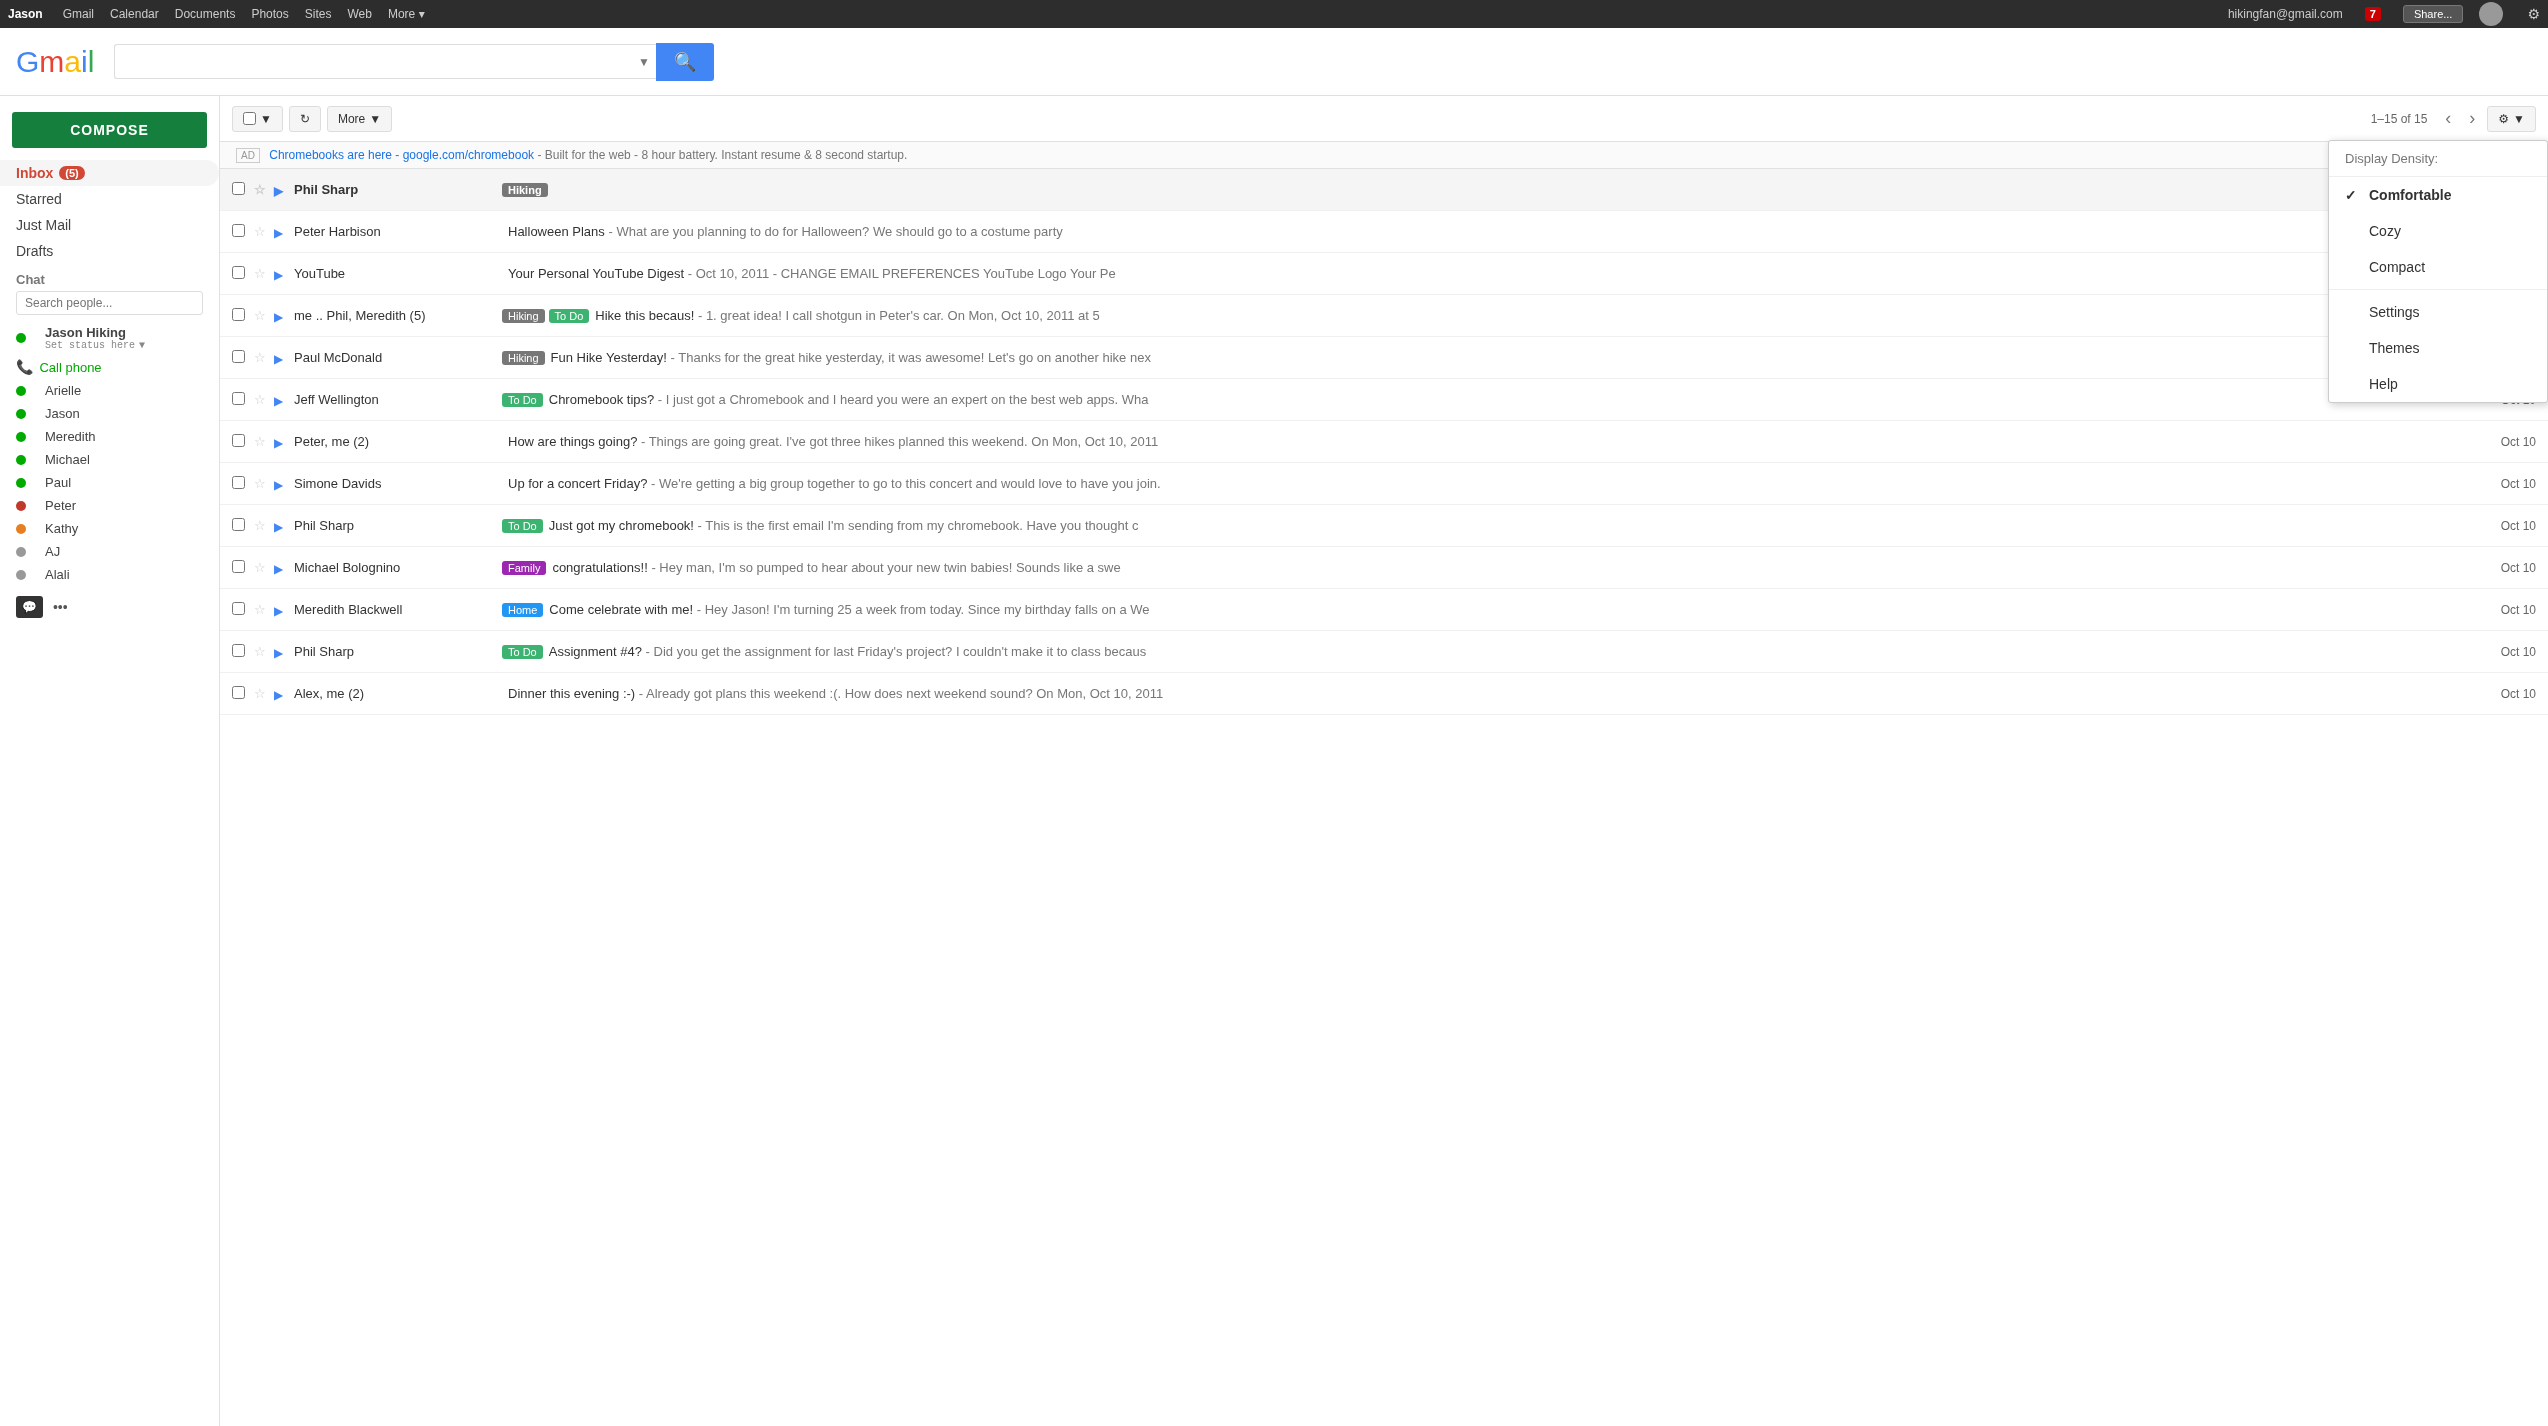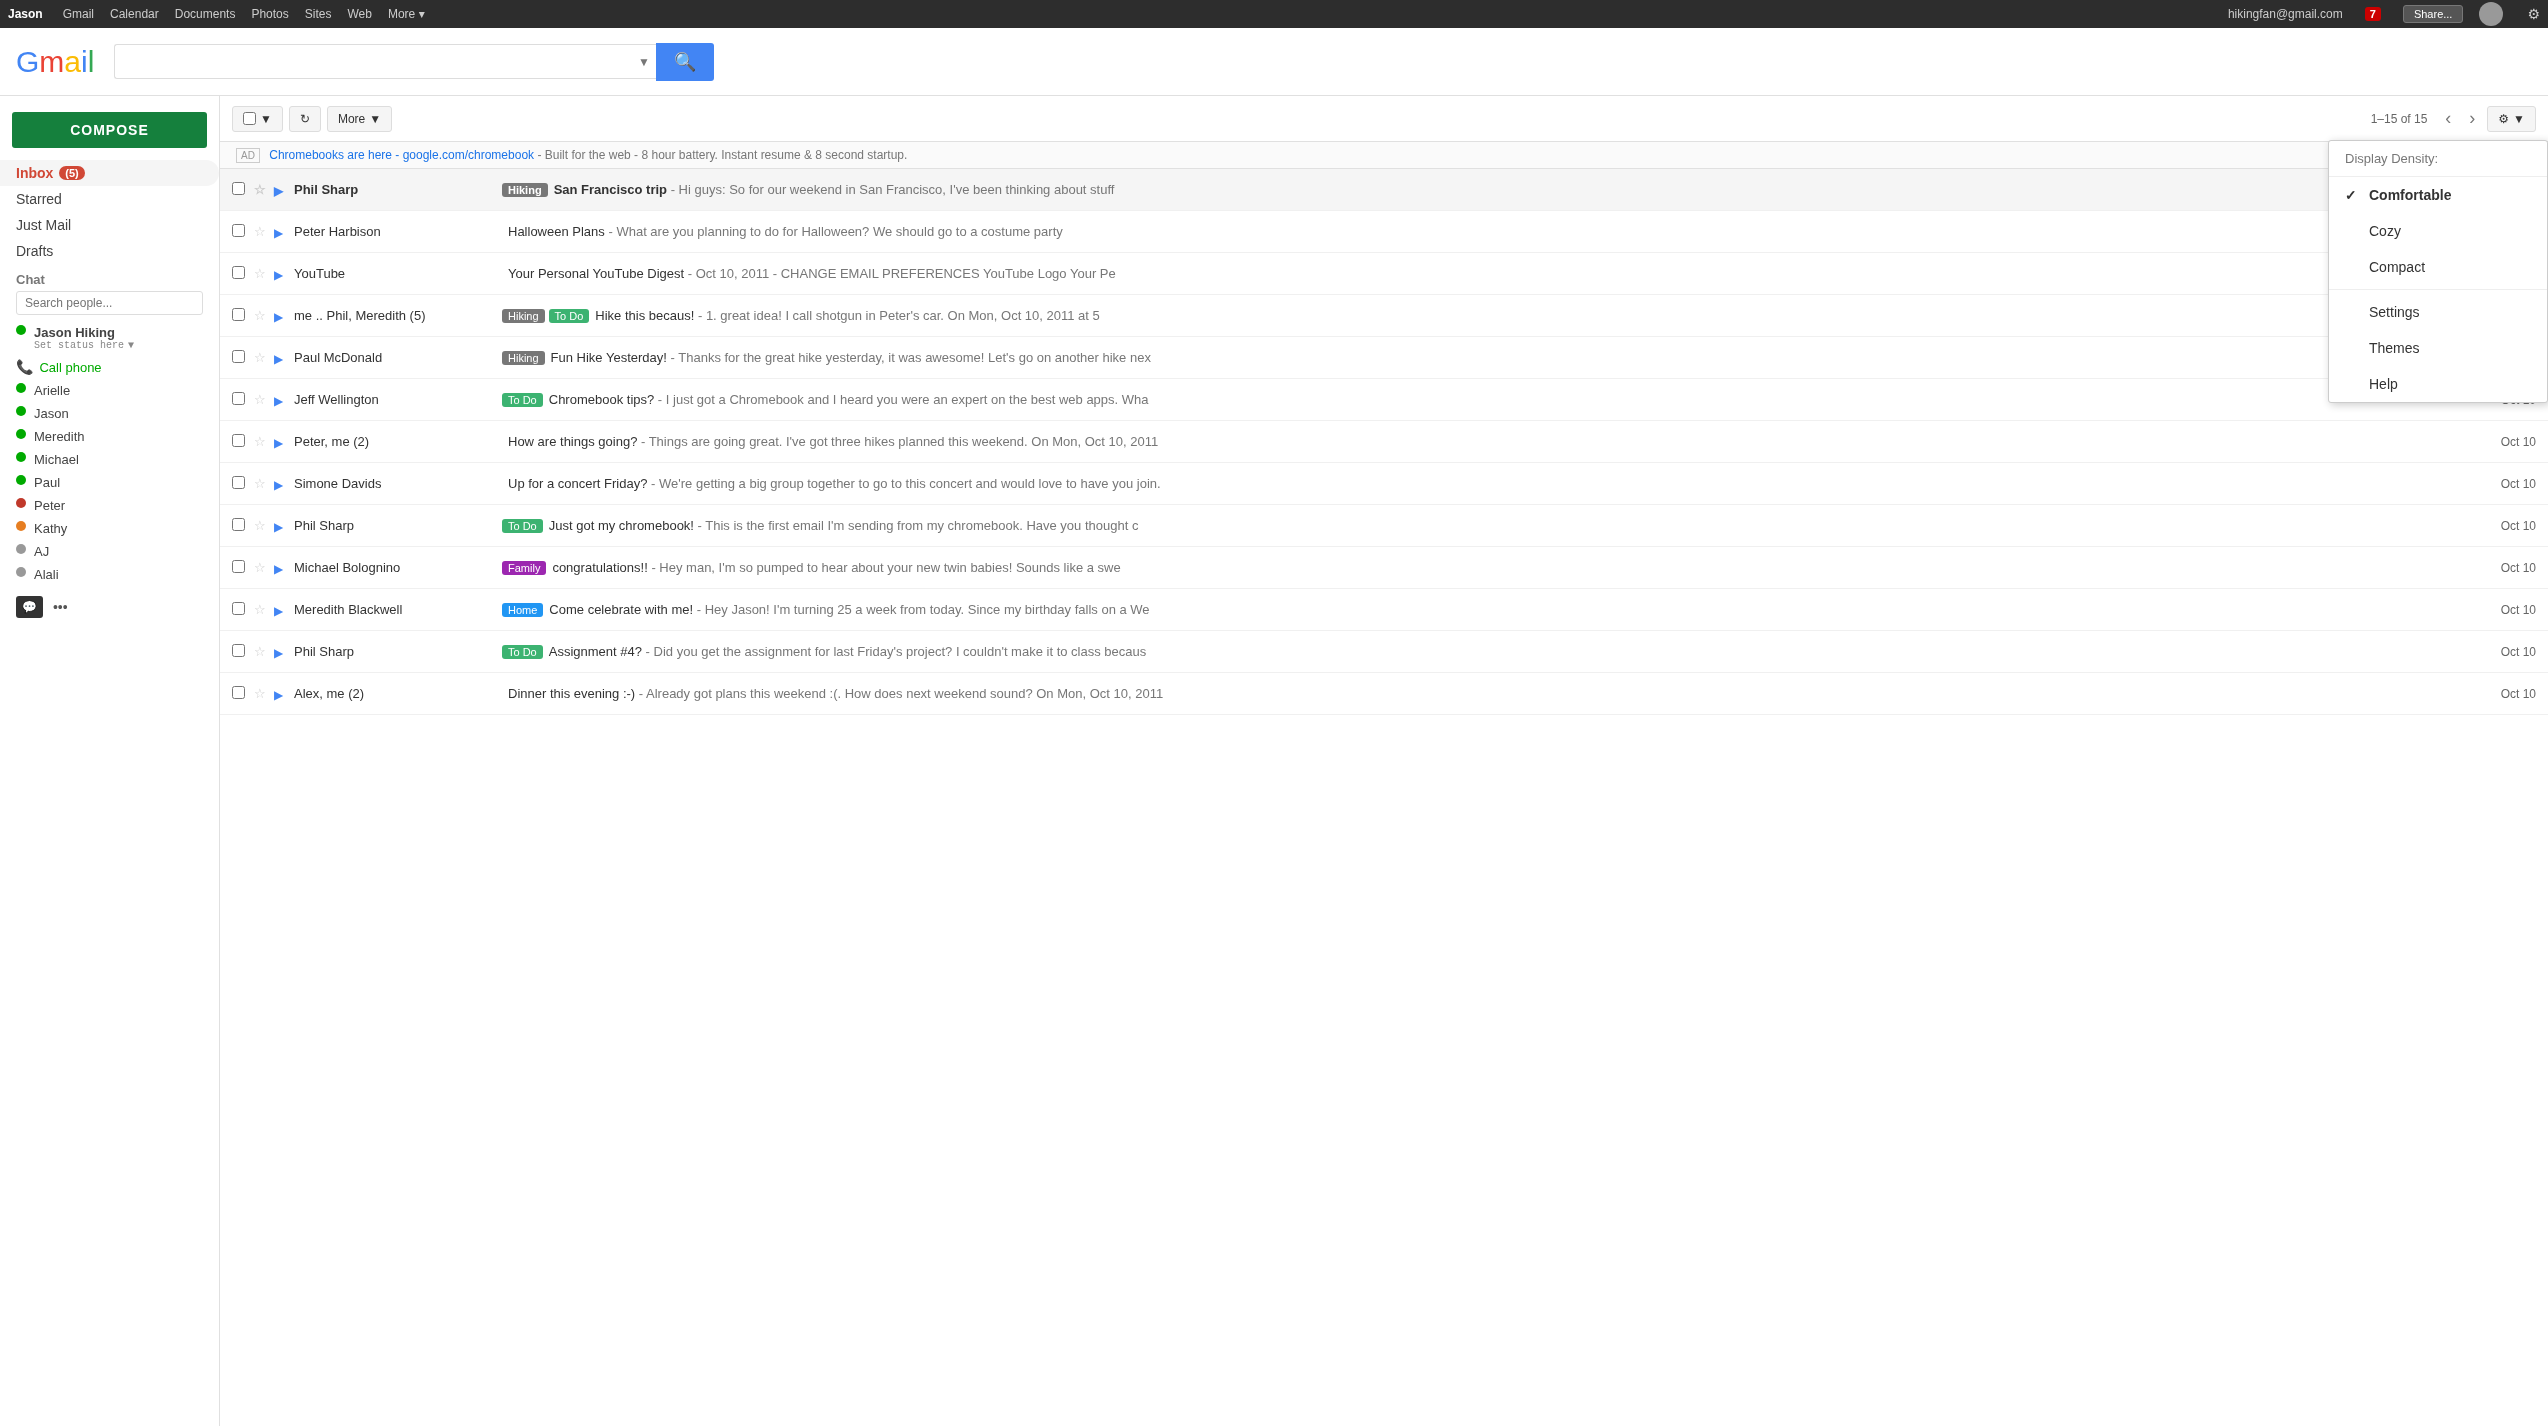--- a/index.html
+++ b/index.html
@@ -83,21 +83,21 @@
     .nav-item.active { background: #f5f5f5; color: #d14836; font-weight: bold; }
     .nav-badge { background: #d14836; color: #fff; border-radius: 10px; padding: 1px 6px; font-size: 11px; }
 
     .chat-section { padding: 8px 16px 4px; }
     .chat-label { font-size: 13px; color: #777; font-weight: bold; margin-bottom: 4px; }
     .chat-search {
       width: 100%; padding: 4px 8px; border: 1px solid #ddd;
       border-radius: 3px; font-size: 12px; outline: none; margin-bottom: 6px;
     }
     .chat-item {
-      display: flex; gap: 8px;
+      display: flex; align-items: center; gap: 19px;
       padding: 4px 0; cursor: pointer; font-size: 13px; color: #444;
     }
     .status-dot {
       width: 10px; height: 10px; border-radius: 50%; flex-shrink: 0;
       display: inline-block;
     }
     .status-green { background: #0a0; }
     .status-orange { background: #e67e22; }
     .status-red { background: #c0392b; }
     .status-gray { background: #999; }
@@ -349,21 +349,20 @@
 
     <div id="email-list">
     <div class="email-row unread">
           <div class="row-check"><input type="checkbox" style=""></div>
           <div class="row-star">☆</div>
           <div class="row-arrow"><span style="color:#4285F4;font-size:12px;">▶</span></div>
           <div class="row-sender">Phil Sharp</div>
           <div class="row-labels">
             <span class="label-tag" style="background: rgb(119, 119, 119);">Hiking</span>
           </div>
-          <div class="row-subject"><span>San Francisco trip</span><span class="row-preview"> - Hi guys: So for our weekend in San Francisco, I've been thinking about stuff</span></div>
           <div class="row-date"></div>
         </div>
         <div class="email-row">
           <div class="row-check"><input type="checkbox" style=""></div>
           <div class="row-star">☆</div>
           <div class="row-arrow"><span style="color:#4285F4;font-size:12px;">▶</span></div>
           <div class="row-sender">Peter Harbison</div>
           <div class="row-labels"></div>
           <div class="row-subject"><span>Halloween Plans</span><span class="row-preview"> - What are you planning to do for Halloween? We should go to a costume party</span></div>
           <div class="row-date"></div>

